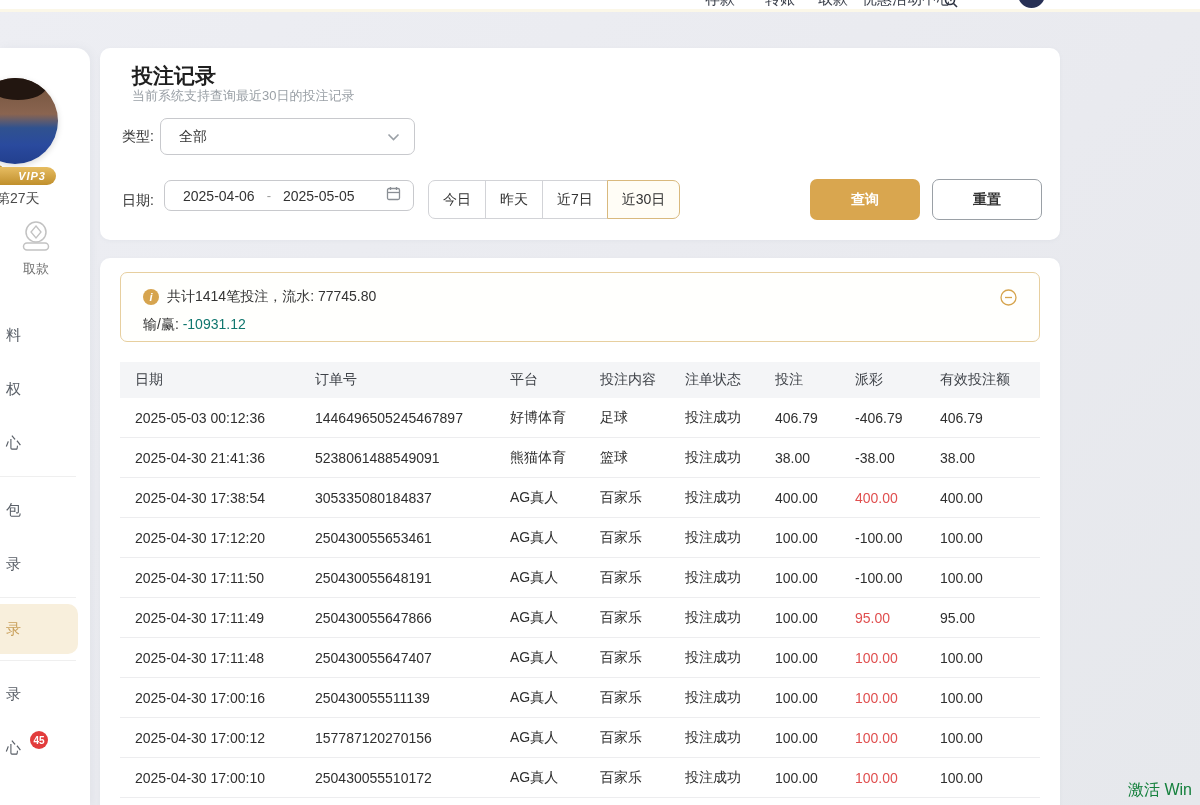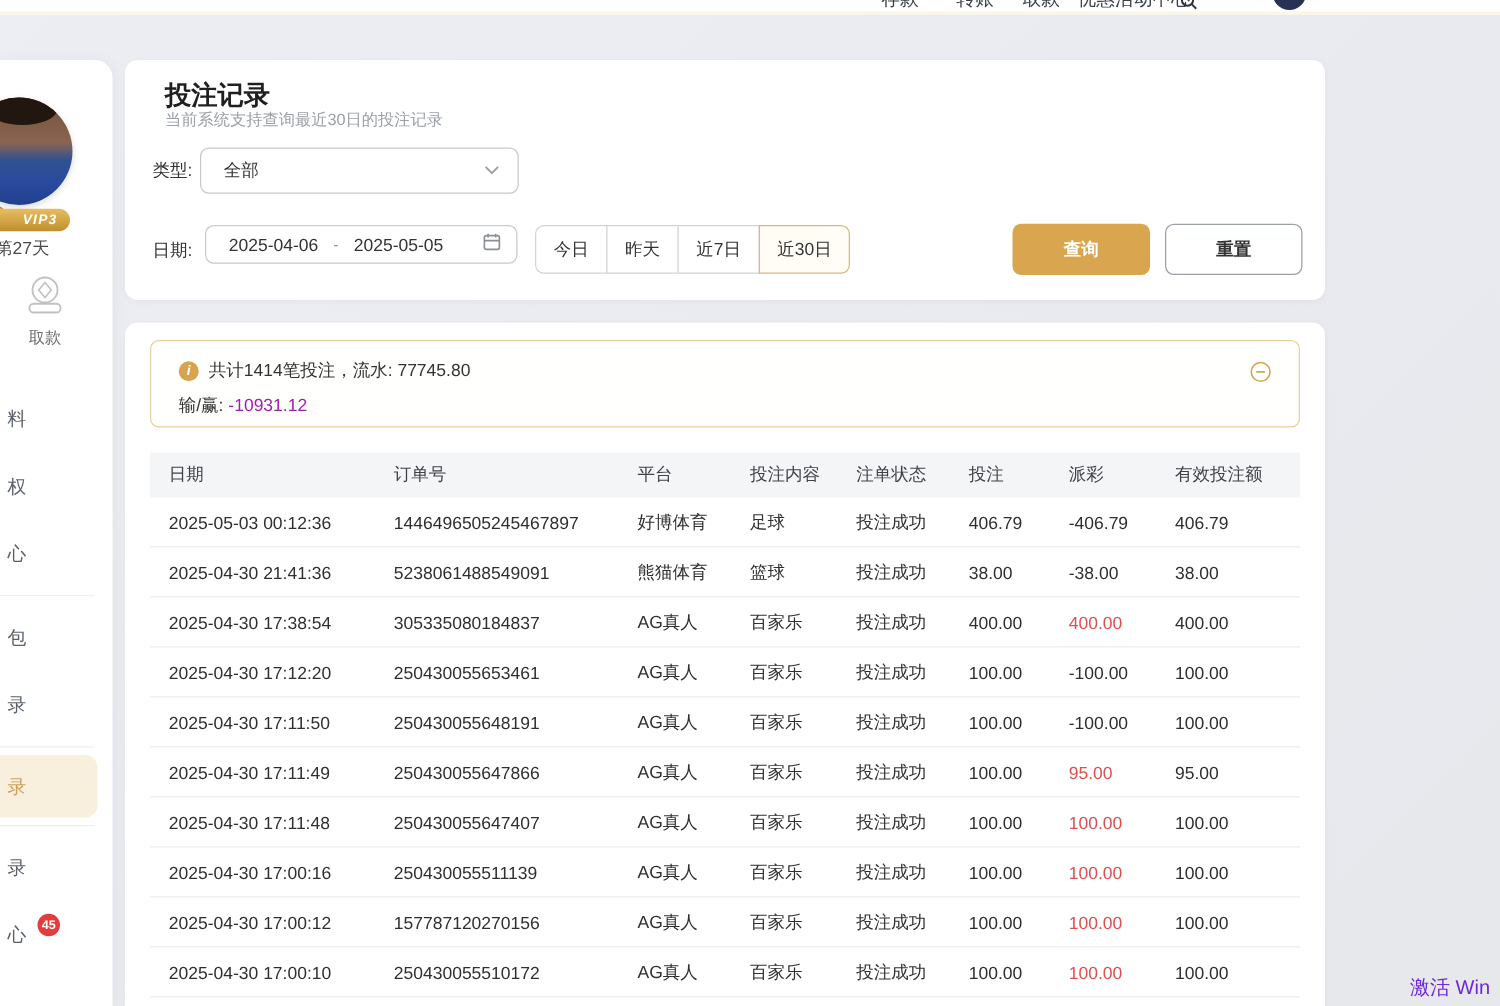--- a/index.html
+++ b/index.html
@@ -56,33 +56,33 @@
 
   .btn { position:absolute; top:131px; width:110px; height:41px; border-radius:7px; font-size:14px; font-weight:bold; display:flex; align-items:center; justify-content:center; cursor:pointer; }
   .btn-query { left:710px; background:#d9a64f; color:#fff; border:none; }
   .btn-reset { left:832px; background:#fff; color:#333; border:1px solid #9aa0a6; }
 
   
   .summary { position:absolute; left:20px; top:14px; width:920px; height:70px; border:1px solid #e7cf9f; border-radius:7px; background:#fffffd; }
   .info-icon { position:absolute; left:22px; top:16px; width:16px; height:16px; border-radius:50%; background:#d6a44e; color:#fff; font-size:11px; font-weight:bold; display:flex; align-items:center; justify-content:center; font-style:italic; }
   .summary-line1 { position:absolute; left:46px; top:15px; font-size:14px; color:#333; }
   .summary-line2 { position:absolute; left:22px; top:43px; font-size:14px; color:#333; }
-  .loss { color:#a21caf;text-align:right; }
+  .loss { color:#0f766e;text-align:right; }
   .collapse-icon { position:absolute; right:22px; top:16px; cursor:pointer; }
 
   
   .table { position:absolute; left:20px; top:104px; width:920px; }
   .thead { display:flex; height:36px; background:#f4f5f7; align-items:center; }
   .thead .tcell { font-size:14px; color:#3e4248; }
   .trow { display:flex; height:40px; align-items:center; border-bottom:1px solid #ededef; }
   .tcell { padding-left:15px; font-size:14px; color:#2f2f2f; white-space:nowrap; overflow:hidden; }
   .c0{width:180px}.c1{width:195px}.c2{width:90px}.c3{width:85px}.c4{width:90px}.c5{width:80px}.c6{width:85px}.c7{width:115px}
   .red { color:#e04f4f; }
 
-  .watermark { position:absolute; left:1128px; top:780px; font-size:16px; color:#6d28d9; white-space:nowrap; }
+  .watermark { position:absolute; left:1128px; top:780px; font-size:16px; color:#15803d; white-space:nowrap; }
 </style>
 </head>
 <body>
 
 <div id="root">
 
   <div class="topbar">
     <div>
         <span class="topnav-item" style="left: 705px;">存款</span>
         <span class="topnav-item" style="left: 765px;">转账</span>

